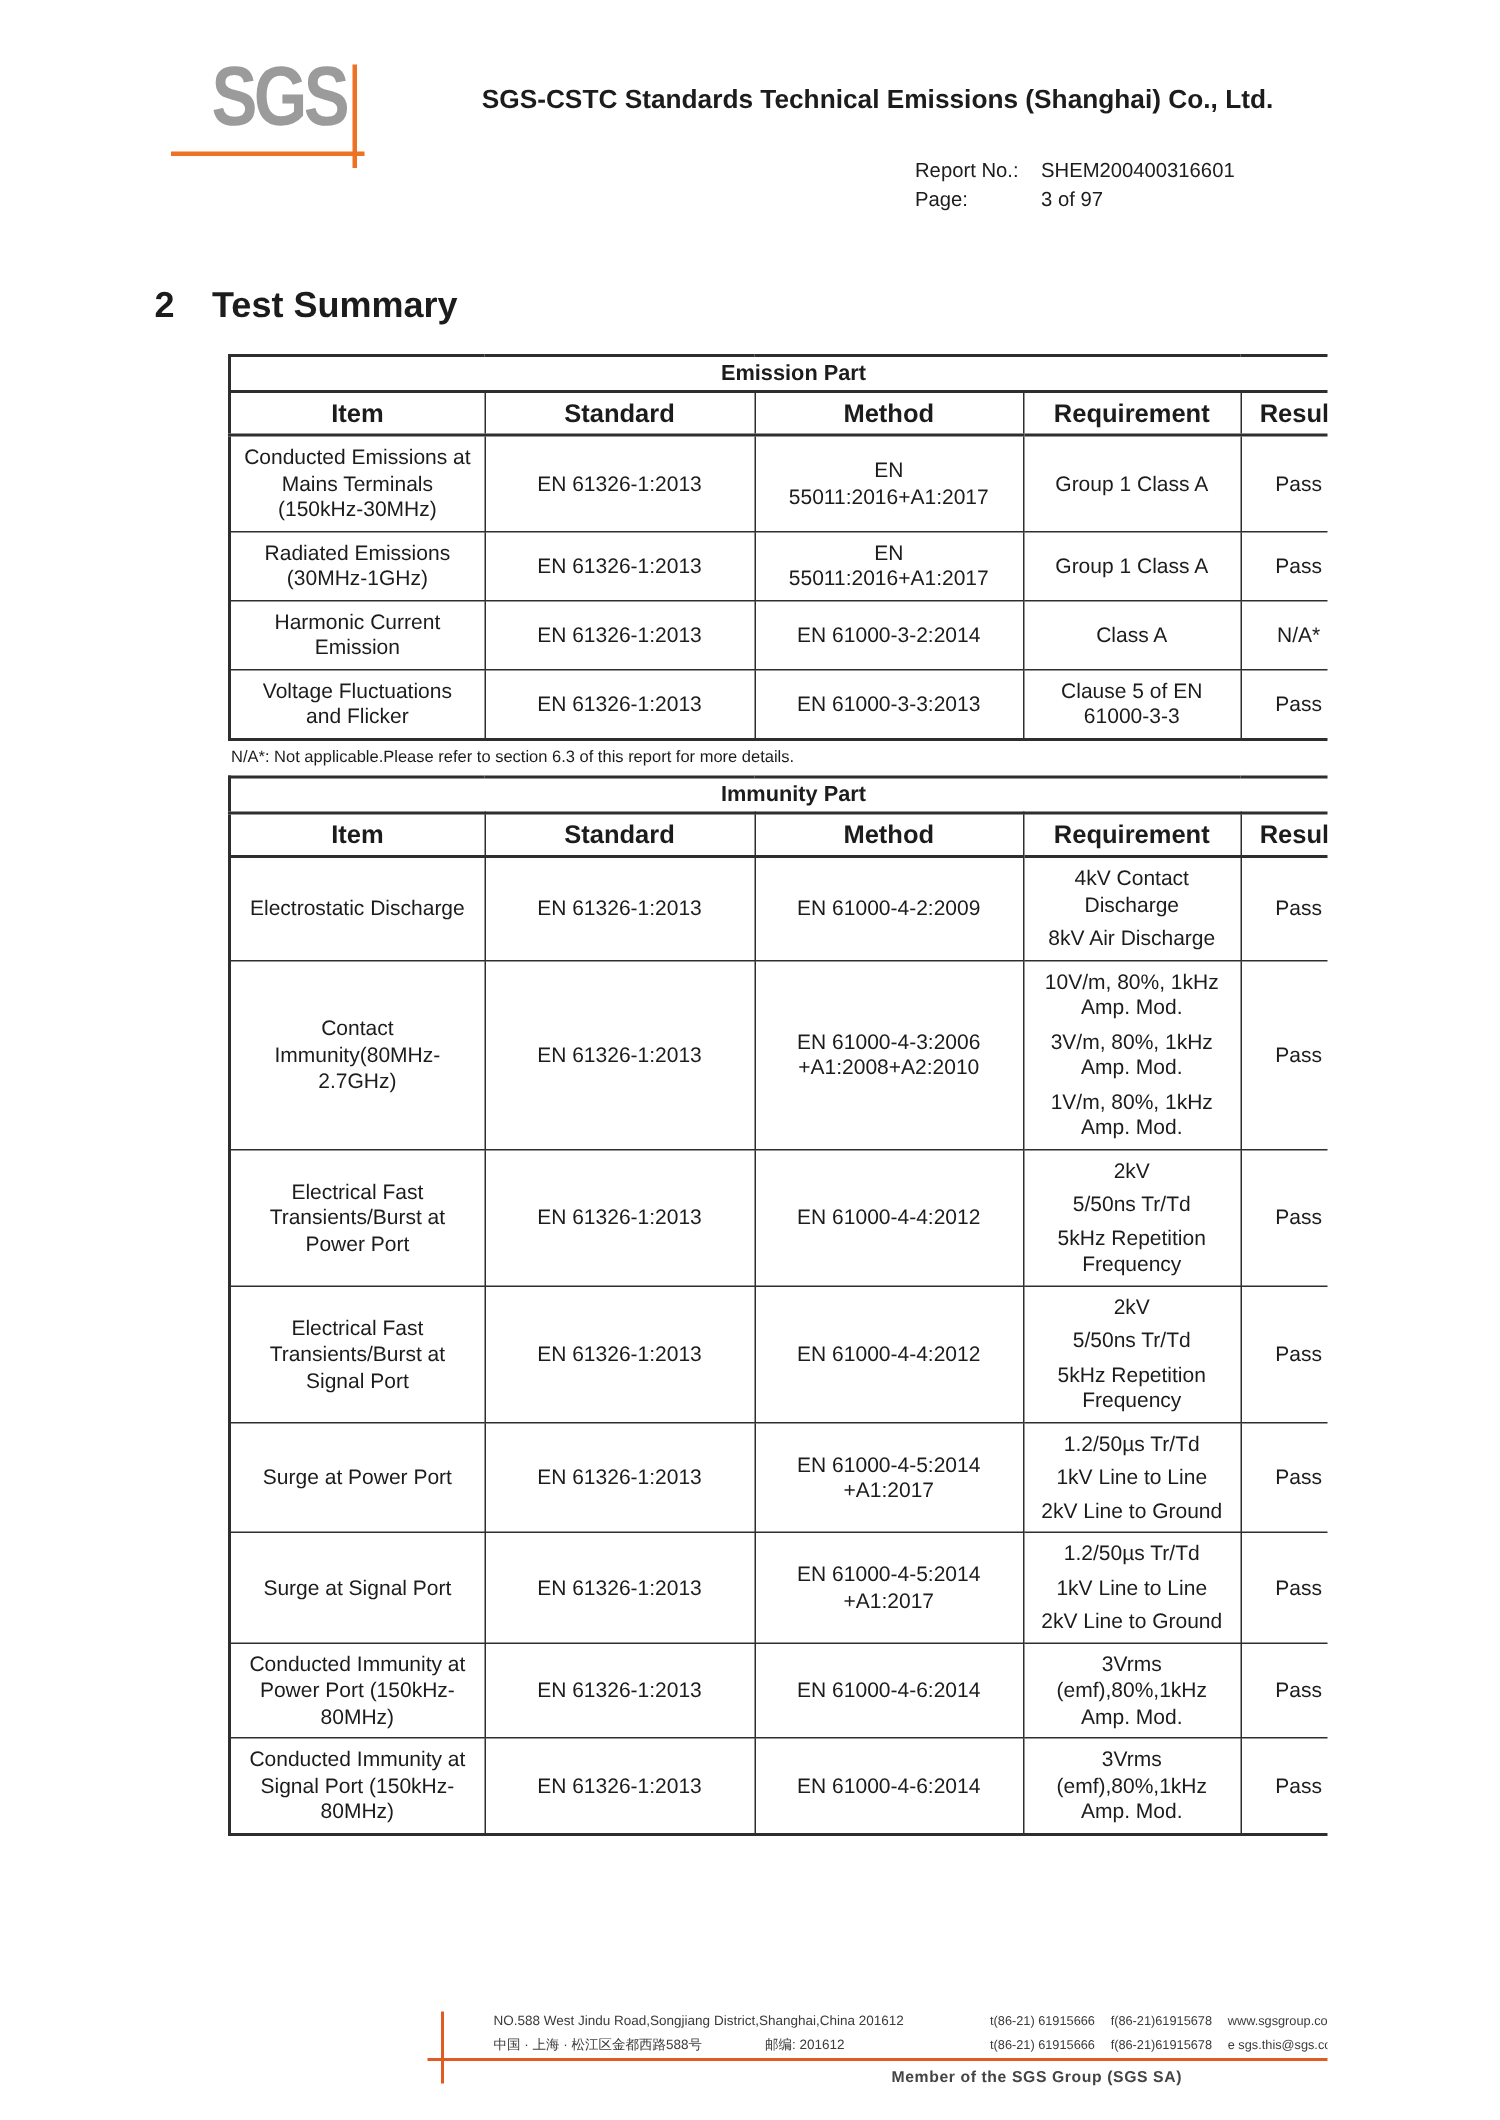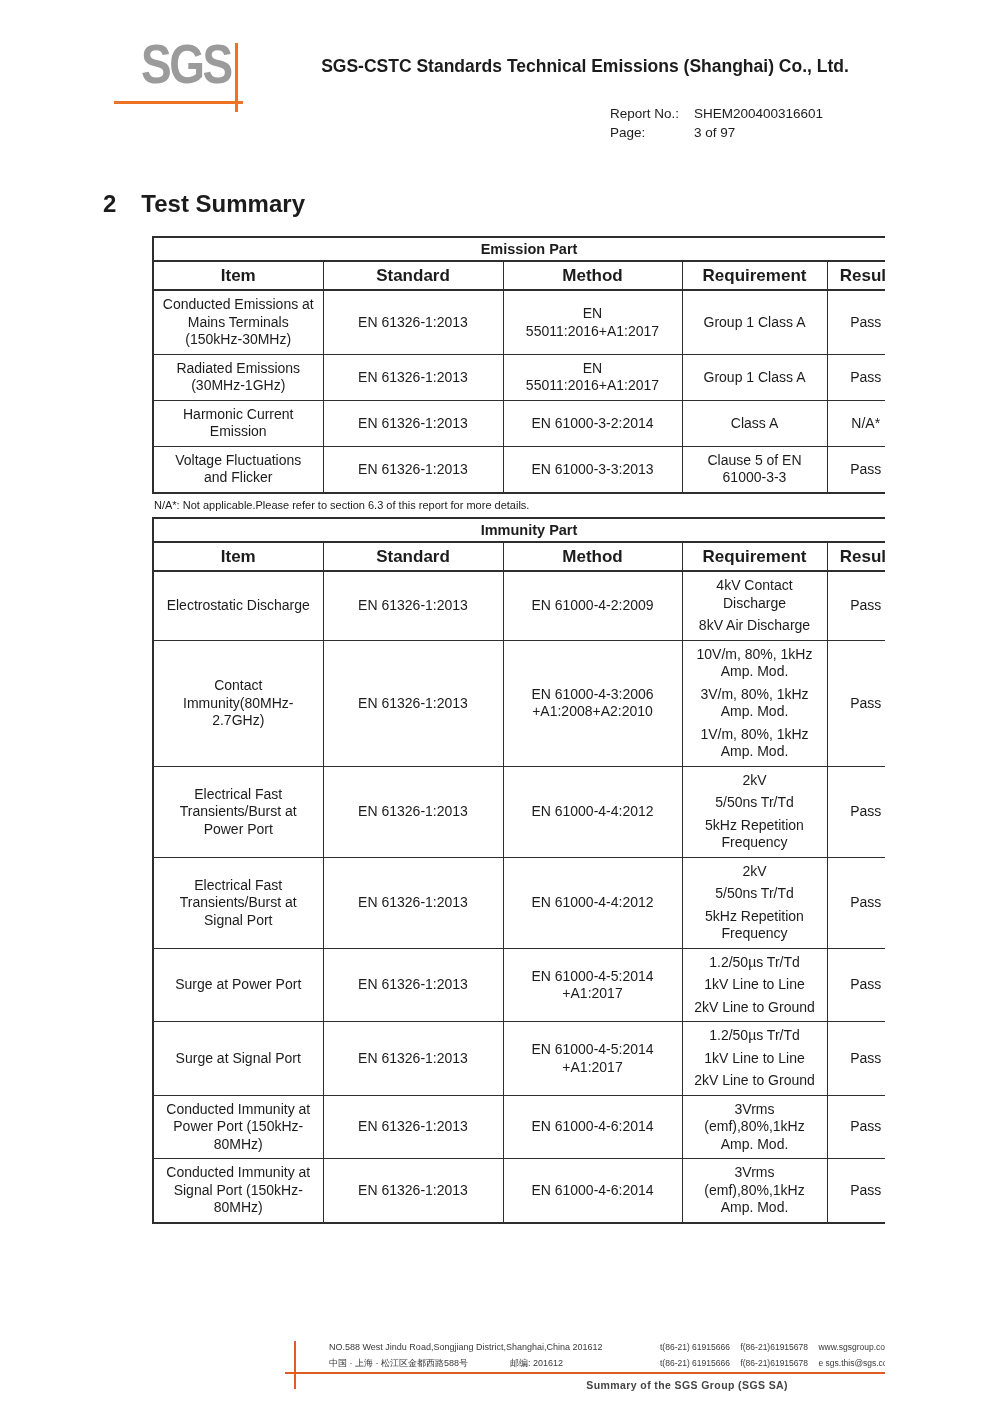--- a/index.html
+++ b/index.html
@@ -266,15 +266,15 @@
     </div>
   </div>
   <div class="footer-contacts">
     <span>t(86-21) 61915666</span>
     <span>f(86-21)61915678</span>
     <span>www.sgsgroup.com.cn</span>
     <span>t(86-21) 61915666</span>
     <span>f(86-21)61915678</span>
     <span>e sgs.this@sgs.com</span>
   </div>
-  <div class="footer-member">Summary of the SGS Group (SGS SA)</div>
+  <div class="footer-member">Member of the SGS Group (SGS SA)</div>
 
 </div>
 
 </body></html>

